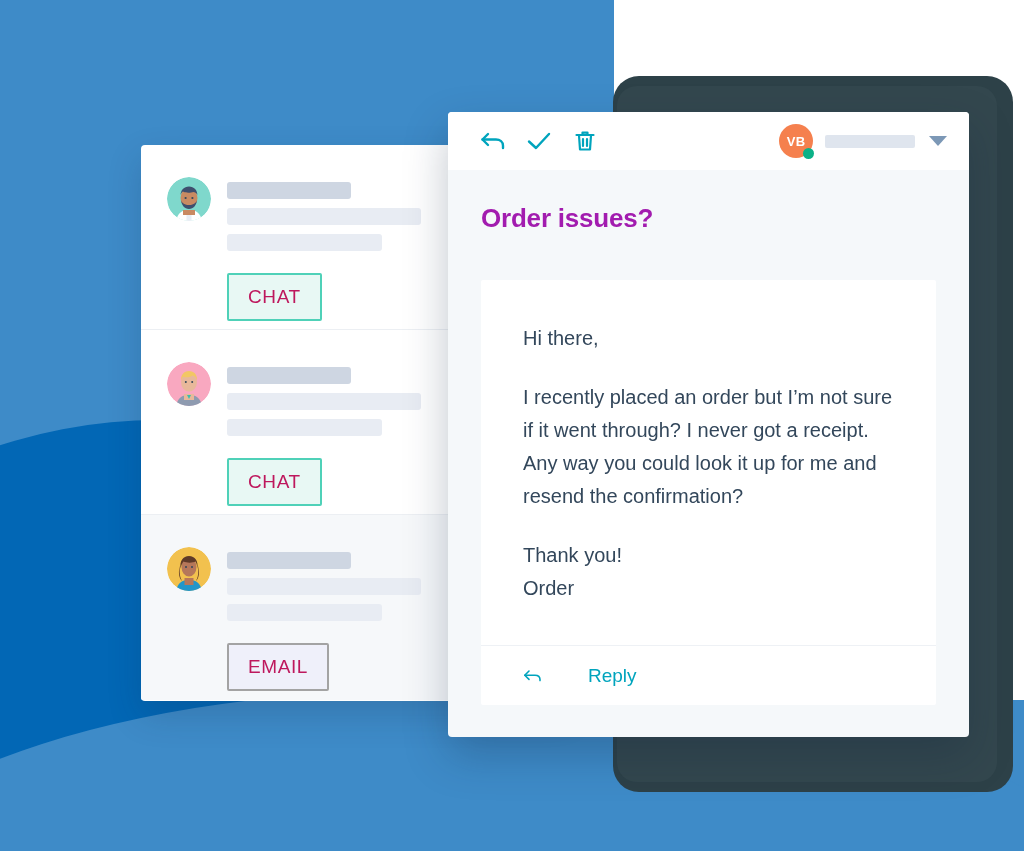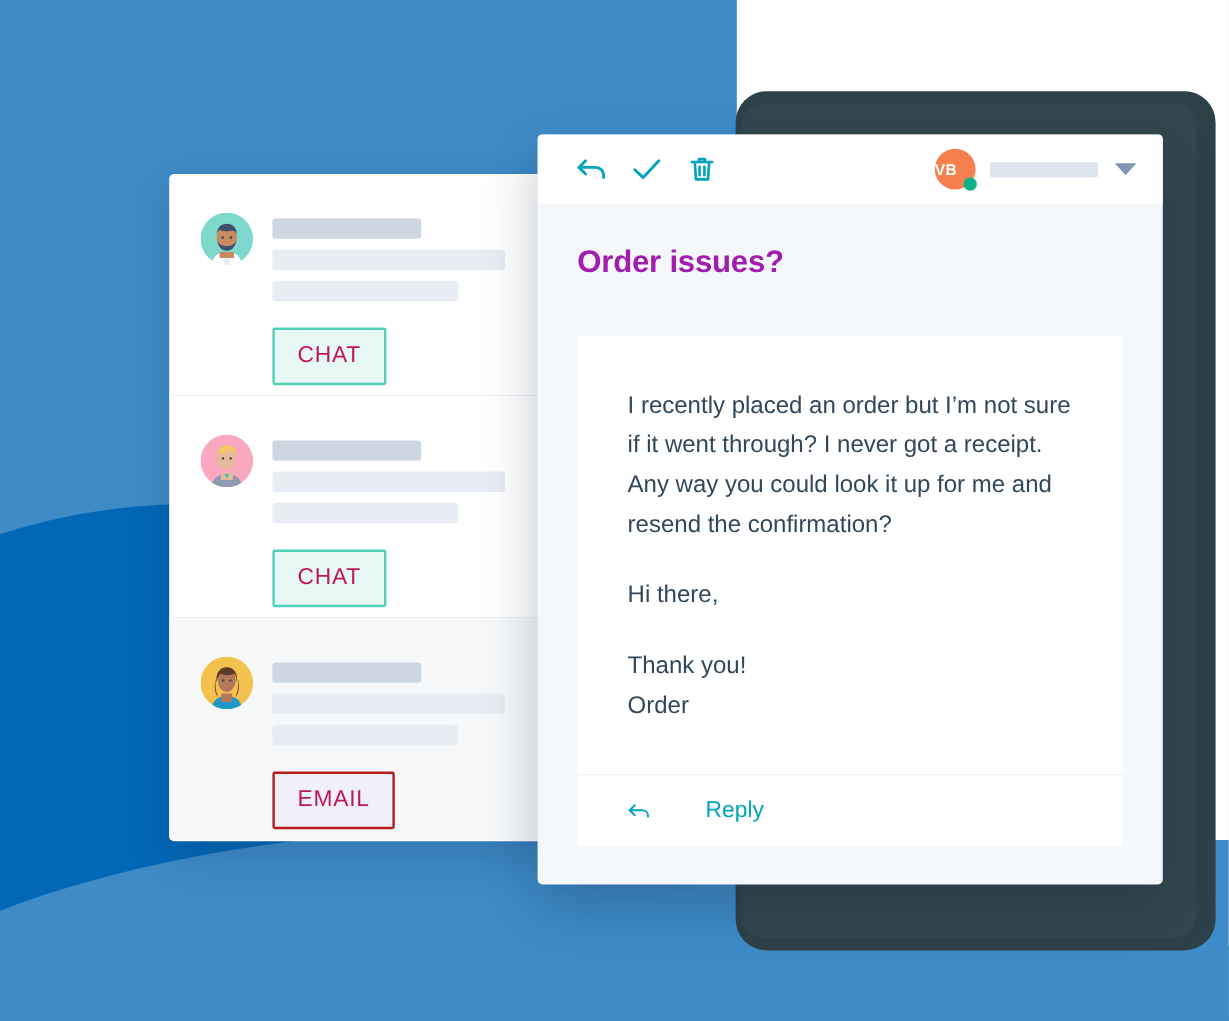--- a/index.html
+++ b/index.html
@@ -133,21 +133,21 @@
     letter-spacing: 0.6px;
     font-weight: 400;
     color: #be185d;
     border-radius: 2px;
   }
   .badge-chat {
     border: 2px solid #4fd1b8;
     background: #e8f8f4;
   }
   .badge-email {
-    border: 2px solid #b91c1c;
+    border: 2px solid #a3a3a3;
     background: #eff0fa;
   }
 
   
   .mail-card {
     position: absolute;
     left: 448px;
     top: 112px;
     width: 521px;
     height: 625px;
@@ -178,21 +178,21 @@
     position: relative;
     width: 34px;
     height: 34px;
     border-radius: 50%;
     background: #f5804e;
     color: #ffffff;
     font-size: 13px;
     font-weight: 700;
     display: flex;
     align-items: center;
-    justify-content: flex-start;
+    justify-content: center;
     letter-spacing: 0.3px;
   }
   .tb-status {
     position: absolute;
     right: -1px;
     bottom: -1px;
     width: 11px;
     height: 11px;
     border-radius: 50%;
     background: #0bb187;
@@ -379,22 +379,22 @@
         <span class="tb-status"></span>
       </div>
       <div class="tb-namebar"></div>
       <div class="tb-caret"></div>
     </div>
 
     <div class="mail-subject">Order issues?</div>
 
     <div class="mail-body-card">
       <div class="mail-text">
+        <p>Hi there,</p>
         <p>I recently placed an order but I’m not sure if it went through? I never got a receipt. Any way you could look it up for me and resend the confirmation?</p>
-        <p>Hi there,</p>
         <p>
           <span>Thank you!</span><br>
           <span>Order</span>
         </p>
       </div>
       <div class="mail-reply-bar">
         <span class="reply-icon">
           <svg width="19" height="15" viewBox="0 0 19 15" fill="none" stroke="currentColor" stroke-width="1.6" stroke-linecap="round" stroke-linejoin="round">
             <path d="M6 3 1.8 7.2 6 11.4"></path>
             <path d="M1.8 7.2H12c3 0 5 1.8 5 4.4v1"></path>

